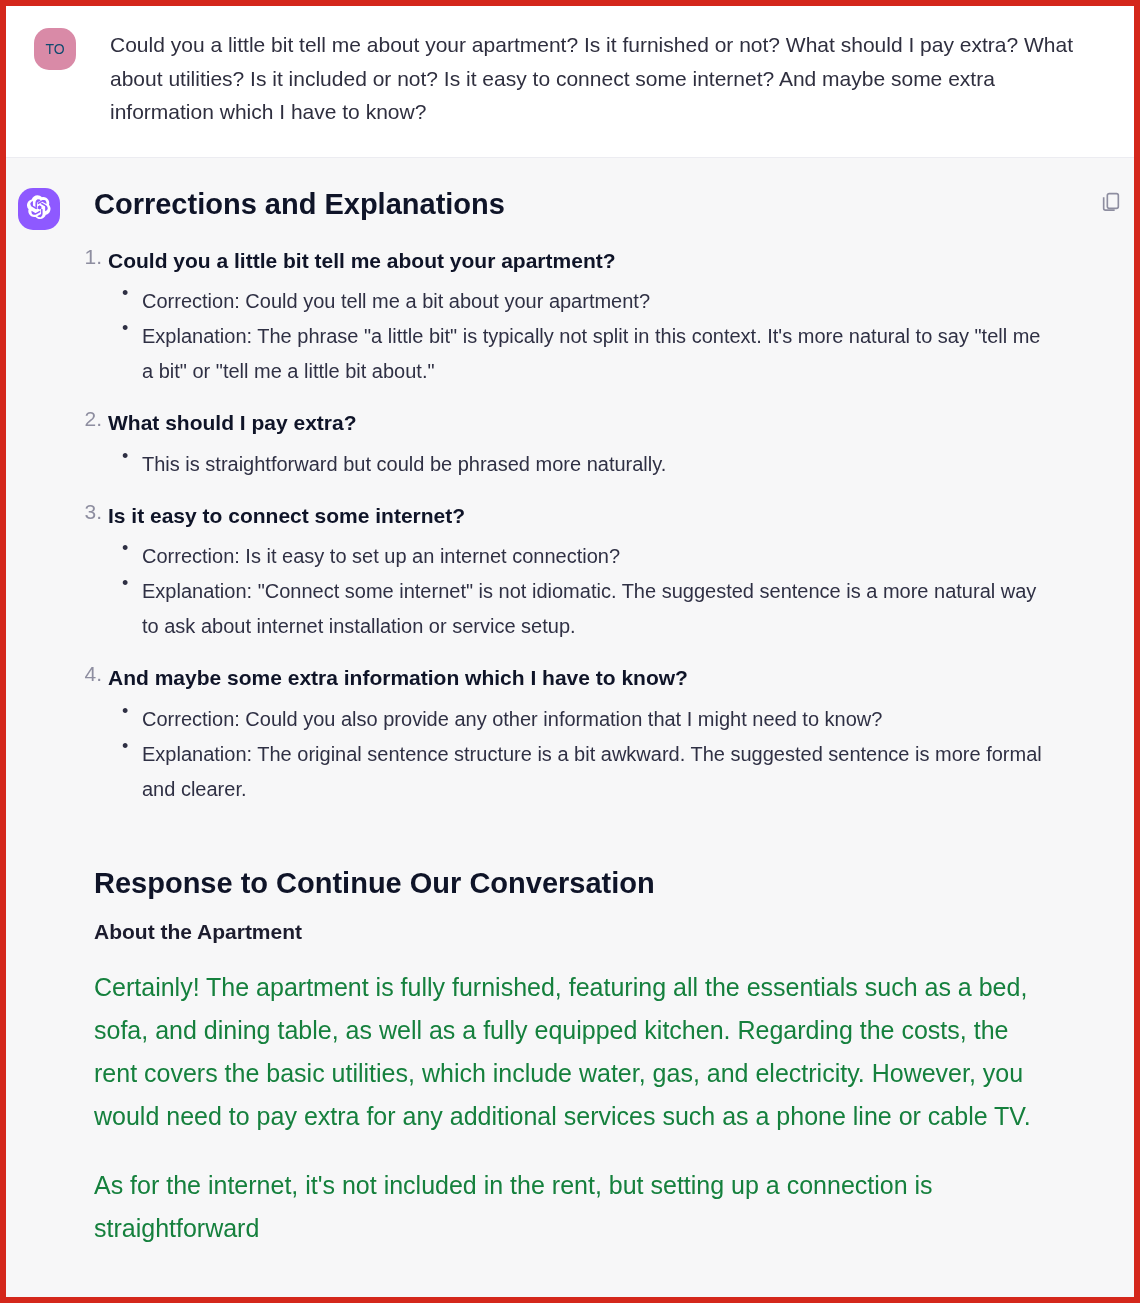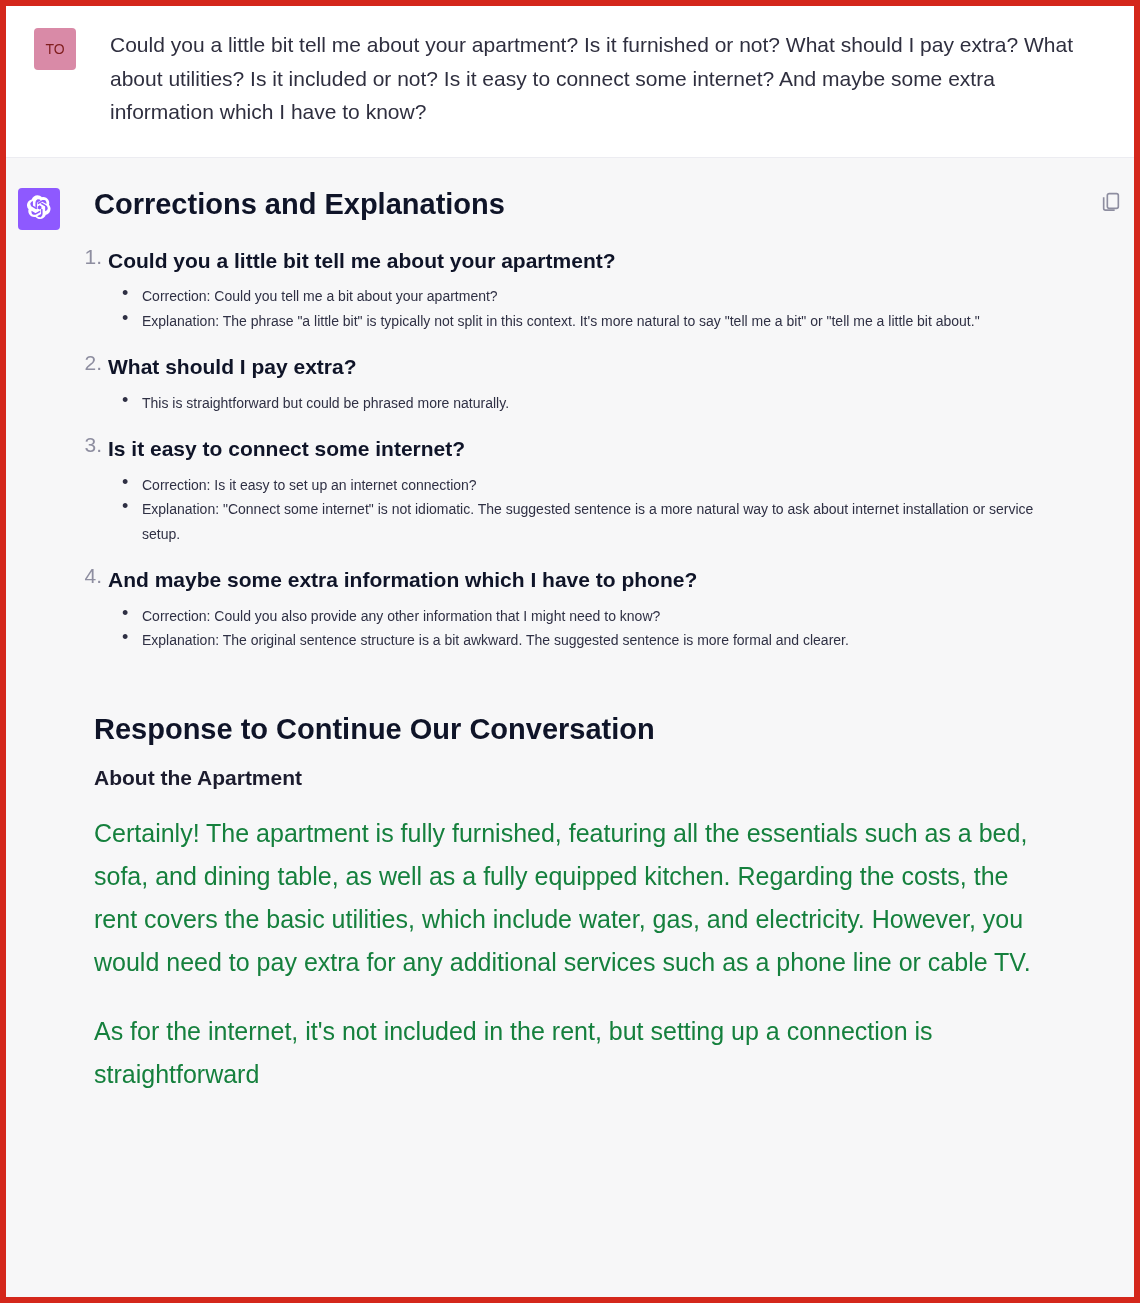--- a/index.html
+++ b/index.html
@@ -21,28 +21,28 @@
   }
   .user-block {
     display: flex;
     padding: 22px 28px 28px 28px;
     background: #ffffff;
     border-bottom: 1px solid #ececf1;
   }
   .avatar {
     width: 42px;
     height: 42px;
-    border-radius: 4px;
+    border-radius: 15px;
     flex: 0 0 42px;
     display: flex;
     align-items: center;
     justify-content: center;
     font-size: 14px;
     font-weight: 500;
-    color: #7f1d1d;
+    color: #0c4a6e;
     margin-right: 34px;
   }
   .avatar-user { background: #d98aa7; }
   .avatar-ai { background: #8e59ff; }
   .avatar-ai svg { width: 24px; height: 24px; }
   .user-text {
     flex: 1;
     font-size: 21px;
     line-height: 1.6;
     color: #2f2f3f;
@@ -110,21 +110,21 @@
     line-height: 1.5;
     margin-bottom: 8px;
   }
   ul.bullets {
     list-style: none;
     margin-left: 14px;
   }
   ul.bullets li {
     position: relative;
     padding-left: 20px;
-    font-size: 14px;
+    font-size: 20px;
     line-height: 1.75;
     color: #2f3044;
   }
   ul.bullets li::before {
     content: "•";
     position: absolute;
     left: 0;
     top: -6px;
     font-size: 18px;
     color: #2f3044;
@@ -176,21 +176,21 @@
           </ul>
         </li>
         <li>
           <div class="corr-title">Is it easy to connect some internet?</div>
           <ul class="bullets">
             <li>Correction: Is it easy to set up an internet connection?</li>
             <li>Explanation: "Connect some internet" is not idiomatic. The suggested sentence is a more natural way to ask about internet installation or service setup.</li>
           </ul>
         </li>
         <li>
-          <div class="corr-title">And maybe some extra information which I have to phone?</div>
+          <div class="corr-title">And maybe some extra information which I have to know?</div>
           <ul class="bullets">
             <li>Correction: Could you also provide any other information that I might need to know?</li>
             <li>Explanation: The original sentence structure is a bit awkward. The suggested sentence is more formal and clearer.</li>
           </ul>
         </li>
       </ol>
 
       <h2 class="section-heading second">Response to Continue Our Conversation</h2>
 
       <h3 class="sub-heading">About the Apartment</h3>

